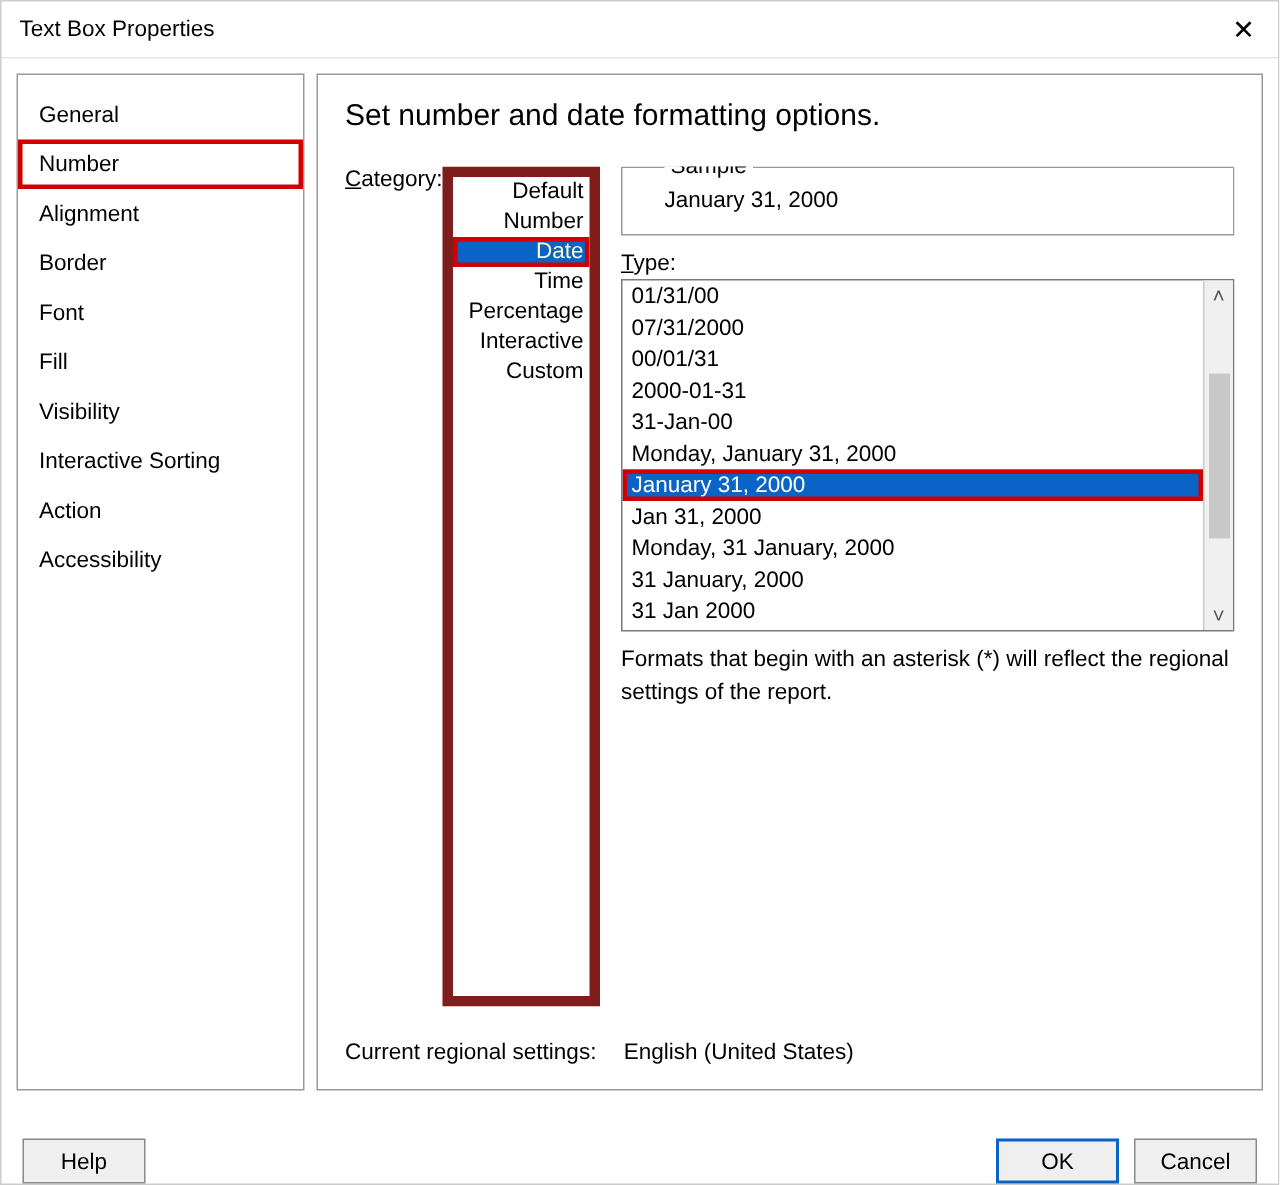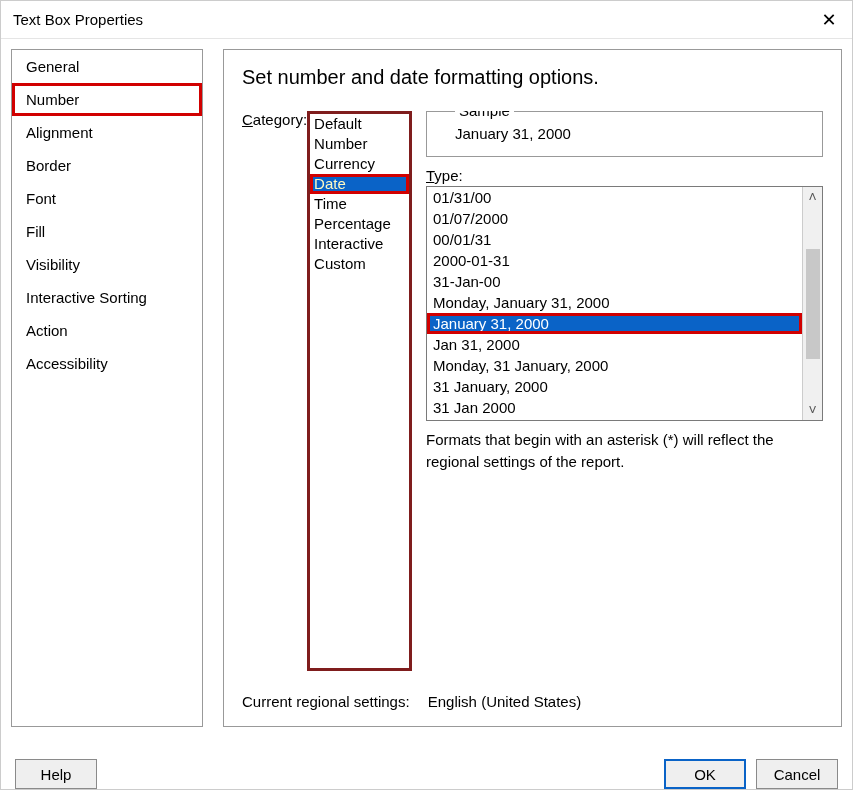--- a/index.html
+++ b/index.html
@@ -6,34 +6,34 @@
 body { background: #fff; width: 853px; height: 790px; overflow: hidden; font-size: 15px; color: #000; }
 
 .dialog { width: 853px; height: 790px; display: flex; flex-direction: column; border: 1px solid #ccc; }
 
 .titlebar { height: 38px; display: flex; align-items: center; padding: 0 12px; border-bottom: 1px solid #e5e5e5; }
 .titlebar .title { flex: 1; font-size: 15px; }
 .titlebar .close { width: 22px; height: 22px; display: flex; align-items: center; justify-content: center; font-size: 18px; cursor: pointer; }
 
 .body { flex: 1; display: flex; padding: 10px; gap: 8px; overflow: hidden; }
 
-.left-panel { width: 192px; border: 1px solid #999; background: #fff; padding: 0 0; }
+.left-panel { width: 192px; border: 1px solid #999; background: #fff; padding: 10px 0; }
 .left-item { padding: 8px 14px; cursor: pointer; font-size: 15px; }
 .left-item.selected { outline: 3px solid #d10000; outline-offset: -3px; }
 
-.right-panel { flex: 1; border: 1px solid #999; background: #fff; padding: 16px 18px; display: flex; flex-direction: column; margin-left: 12px; }
+.right-panel { flex: 1; border: 1px solid #999; background: #fff; padding: 16px 18px; display: flex; flex-direction: column; }
 
 .heading { font-size: 20px; margin-bottom: 22px; }
 
 .content-row { display: flex; gap: 14px; flex: 1; overflow: hidden; }
 
 .category-col { width: 170px; display: flex; flex-direction: row; }
 .category-col .lbl { font-size: 15px; margin-bottom: 2px; }
 .category-col .lbl u { text-decoration: underline; }
-.category-list { flex: 1; border: 3px solid #7f1d1d; background: #fff; overflow: auto; }
+.category-list { flex: 1; border: 7px solid #7f1d1d; background: #fff; overflow: auto; text-align: right; }
 .category-list .item { padding: 0 4px; font-size: 15px; line-height: 20px; cursor: pointer; }
 .category-list .item.selected { background: #0a63c7; color: #fef9c3; outline: 3px solid #d10000; outline-offset: -3px; }
 
 .detail-col { flex: 1; display: flex; flex-direction: column; }
 
 .sample-box { border: 1px solid #999; padding: 4px 10px 14px 28px; margin-bottom: 10px; position: relative; }
 .sample-box .legend { position: relative; top: -14px; background: #fff; padding: 0 4px; font-size: 15px; display: inline-block; }
 .sample-box .sample-val { margin-top: -8px; font-size: 15px; }
 
 .type-lbl { font-size: 15px; margin-bottom: 2px; }
@@ -85,42 +85,41 @@
     <div class="right-panel">
       <div class="heading">Set number and date formatting options.</div>
 
       <div class="content-row">
 
         <div class="category-col">
           <div class="lbl"><u>C</u><span>ategory:</span></div>
           <div class="category-list" id="category-list">
               <div class="item">Default</div>
               <div class="item">Number</div>
-              <div class="item">Currency</div>
               <div class="item selected">Date</div>
               <div class="item">Time</div>
               <div class="item">Percentage</div>
               <div class="item">Interactive</div>
               <div class="item">Custom</div>
             </div>
         </div>
 
         <div class="detail-col">
 
           <div class="sample-box">
             <span class="legend">Sample</span>
             <div class="sample-val">January 31, 2000</div>
           </div>
 
           <div class="type-lbl"><u>T</u><span>ype:</span></div>
 
           <div class="type-wrap">
             <div class="type-list" id="type-list">
                 <div class="item">01/31/00</div>
-                <div class="item">01/07/2000</div>
+                <div class="item">07/31/2000</div>
                 <div class="item">00/01/31</div>
                 <div class="item">2000-01-31</div>
                 <div class="item">31-Jan-00</div>
                 <div class="item">Monday, January 31, 2000</div>
                 <div class="item selected">January 31, 2000</div>
                 <div class="item">Jan 31, 2000</div>
                 <div class="item">Monday, 31 January, 2000</div>
                 <div class="item">31 January, 2000</div>
                 <div class="item">31 Jan 2000</div>
                 <div class="item">Monday, January 31, 2000 1:30:00 PM</div>

